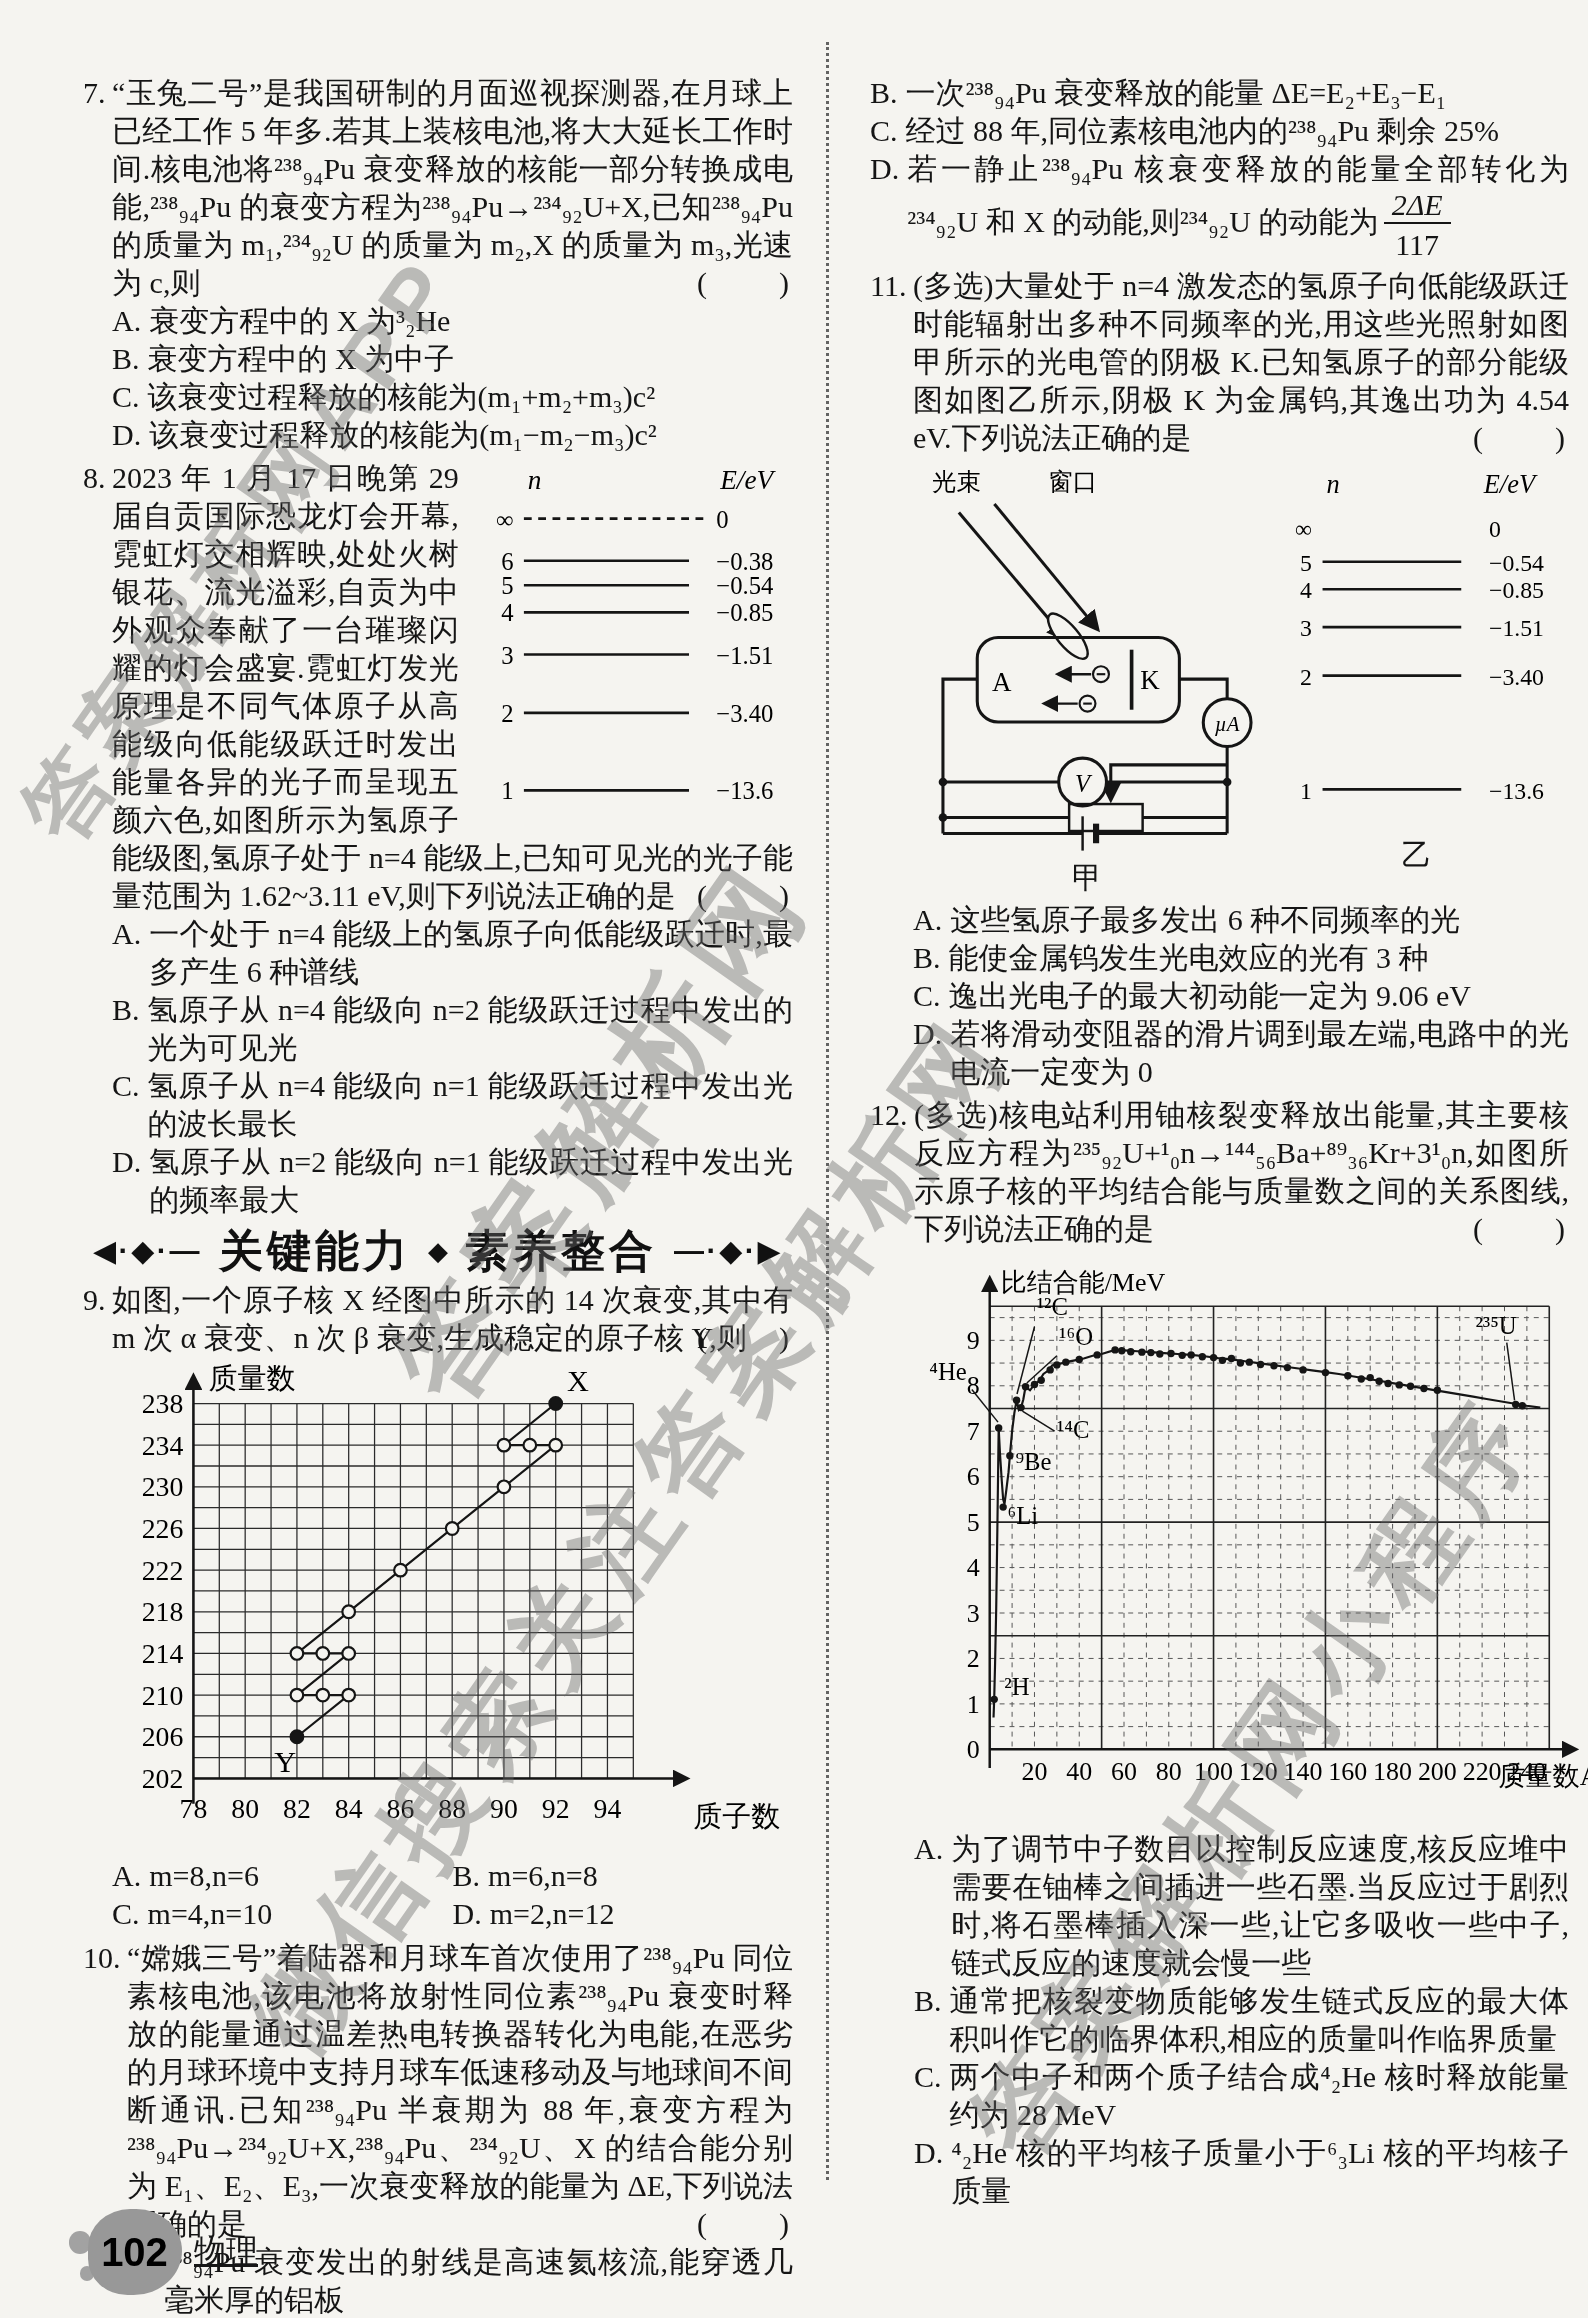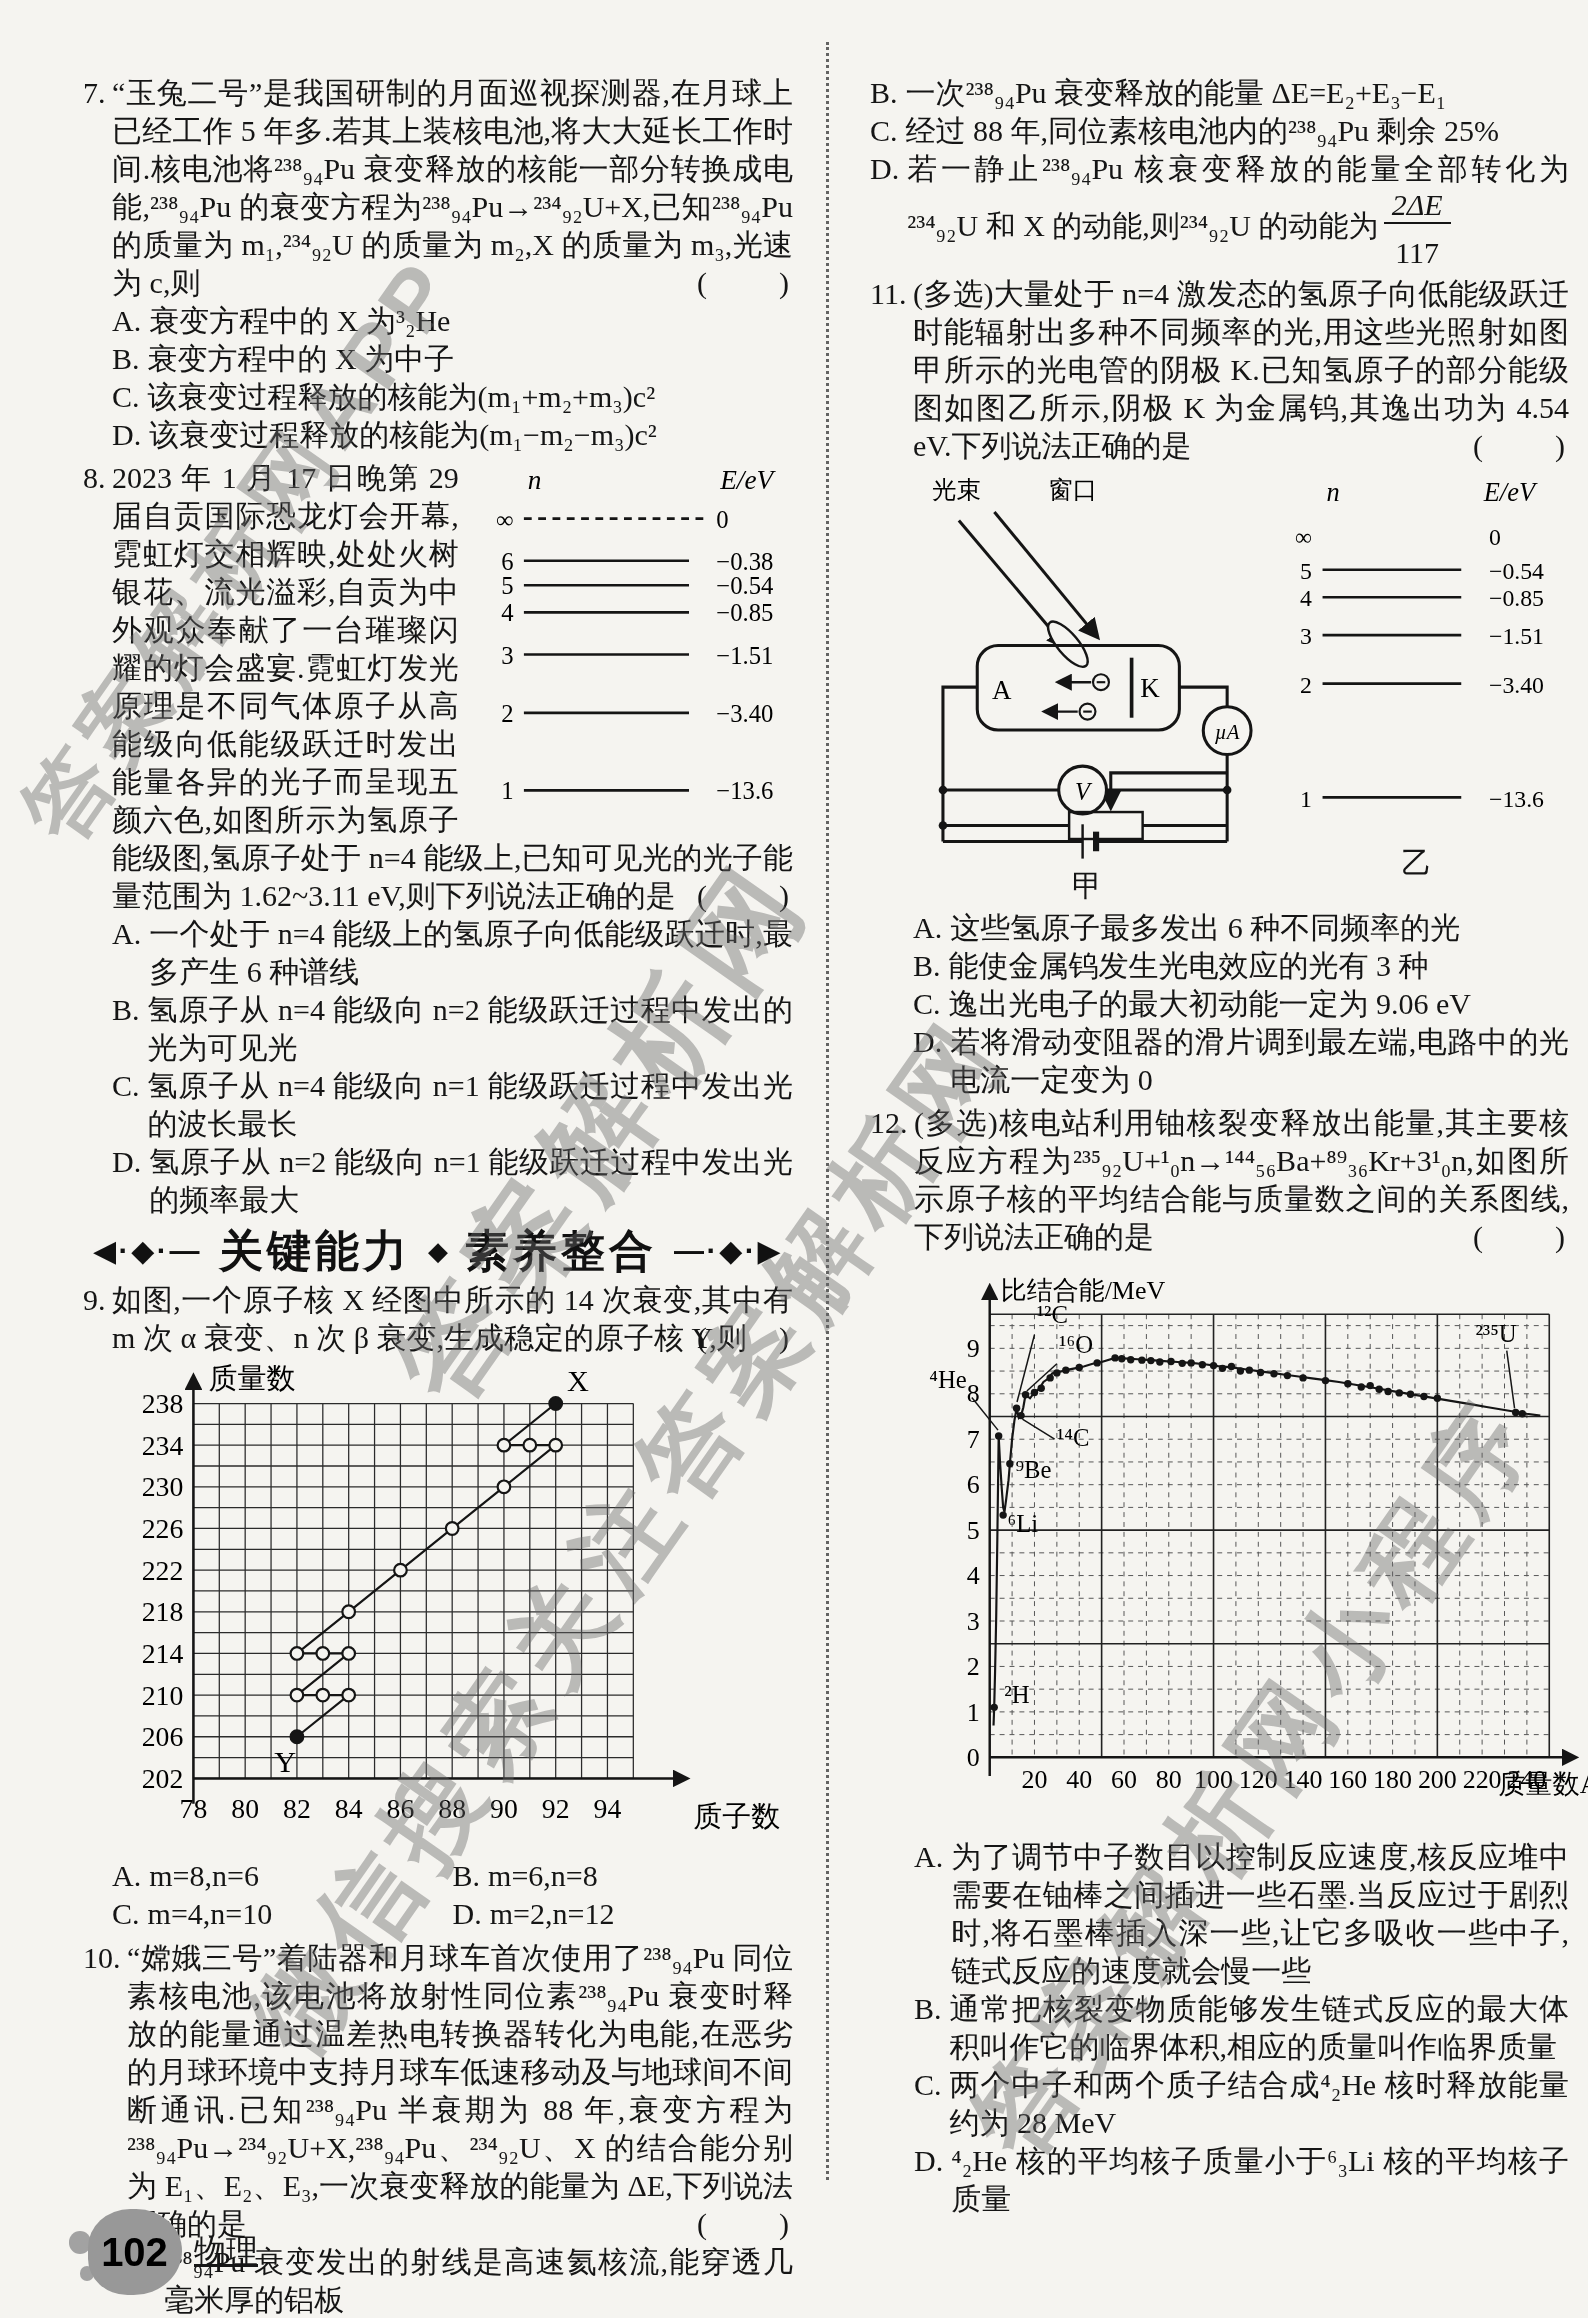--- a/index.html
+++ b/index.html
@@ -26,21 +26,21 @@
   .fig-lv2{width:284px;height:370px;display:block;}
   .figcap{font-size:30px;margin-top:2.6px;text-align:center;}
   .figBE{width:698px;height:575px;display:block;margin:2.6px 0 4px 0;}
   .banner{display:flex;align-items:center;justify-content:center;gap:17px;margin:13px 0 10.6px 0;
           font-family:"Liberation Sans","DejaVu Sans",sans-serif;font-weight:bold;color:#111;}
   .banner .orn{font-size:30px;letter-spacing:2.6px;}
   .banner .bt{font-size:44px;letter-spacing:4px;}
   .banner .bd{font-size:26px;}
   .frac{display:inline-block;text-align:center;vertical-align:middle;line-height:1.1;margin-left:5.3px;}
   .frac .num{display:block;border-bottom:2.6px solid #151515;padding:0 8px 1.3px 8px;font-style:italic;}
-  .frac .den{display:block;padding-top:12px;}
+  .frac .den{display:block;padding-top:4px;}
   .wm{position:absolute;color:rgba(105,105,105,0.42);font-family:"Liberation Sans","DejaVu Sans",sans-serif;
       font-weight:700;white-space:nowrap;pointer-events:none;z-index:4;transform-origin:0 50%;}
   .wm1{left:44px;top:772px;font-size:87px;letter-spacing:9.2px;transform:rotate(-55deg);}
   .wm2{left:422px;top:1313px;font-size:111px;letter-spacing:14.5px;transform:rotate(-55deg);}
   .wm3{left:277px;top:1973px;font-size:100px;letter-spacing:12px;transform:rotate(-55deg);}
   .wm4{left:998px;top:2078px;font-size:100px;letter-spacing:12px;transform:rotate(-55deg);}
   .footer{position:absolute;left:69px;right:63px;top:2209px;display:flex;align-items:center;
           justify-content:space-between;z-index:3;}
   .pageno{display:flex;align-items:center;gap:13px;font-family:"Liberation Sans","DejaVu Sans",sans-serif;}
   .blobwrap{position:relative;width:112px;height:86px;}

